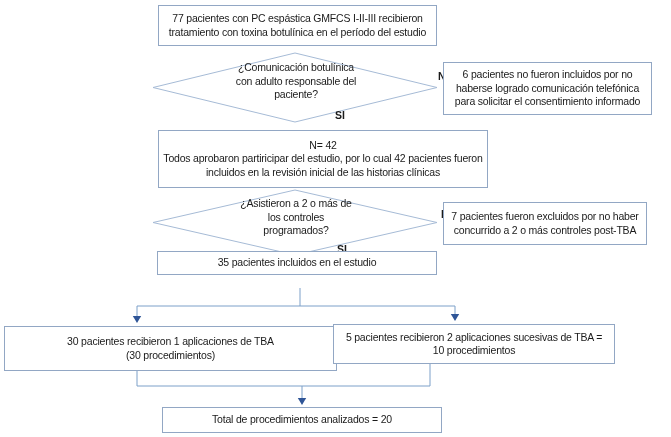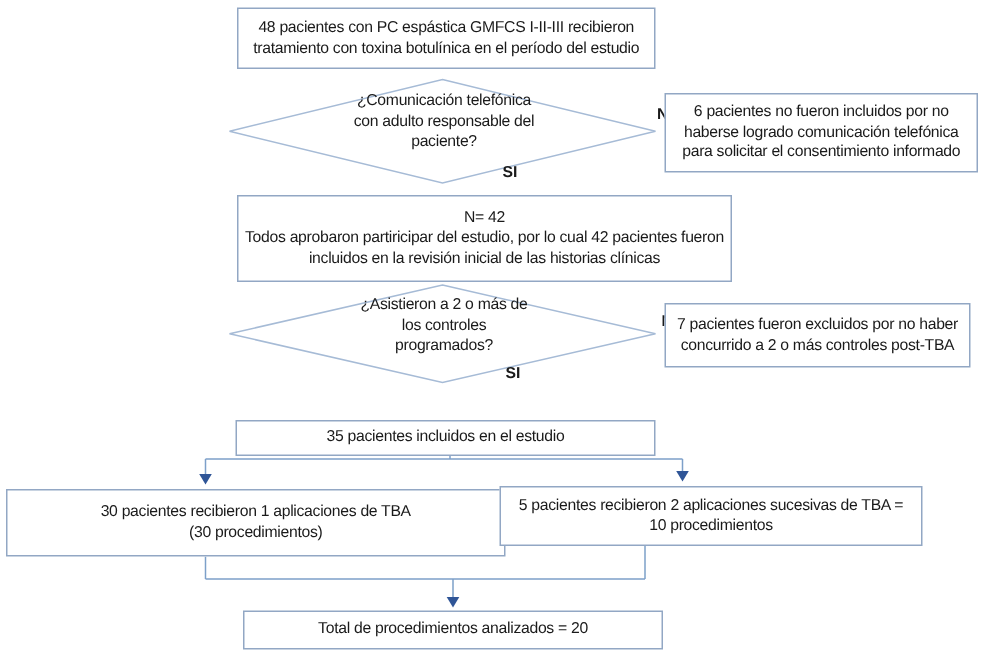--- a/index.html
+++ b/index.html
@@ -34,23 +34,23 @@
   <svg class="layer" width="671" height="437" viewBox="0 0 671 437">
     <polygon class="diamond" points="295,53 437,87.5 295,122 153,87.5"></polygon>
     <polygon class="diamond" points="295,190 437,222.5 295,255 153,222.5"></polygon>
     <path class="conn" d="M300 288 V306 M137 306 H455 M137 306 V317 M455 306 V315"></path>
     <path class="ah" d="M137 323 l-4.2 -7 h8.4 z"></path>
     <path class="ah" d="M455 321 l-4.2 -7 h8.4 z"></path>
     <path class="conn" d="M137 371 V386 M430 364 V386 M137 386 H430 M302 386 V398"></path>
     <path class="ah" d="M302 405 l-4.2 -7 h8.4 z"></path>
   </svg>
 
-  <div class="node" style="left:158px; top:5px; width:279px; height:41px;">48 pacientes con PC espástica GMFCS I-II-III recibieron tratamiento con toxina botulínica en el período del estudio</div>
+  <div class="node" style="left:158px; top:5px; width:279px; height:41px;">77 pacientes con PC espástica GMFCS I-II-III recibieron tratamiento con toxina botulínica en el período del estudio</div>
 
-  <div class="dlabel" style="left:190px; top:61px; width:212px;">¿Comunicación telefónica
+  <div class="dlabel" style="left:190px; top:61px; width:212px;">¿Comunicación botulínica
 con adulto responsable del
 paciente?</div>
 
   <div class="tag" style="left:416px; top:70px;">NO</div>
 
   <div class="node" style="left:443px; top:62px; width:209px; height:53px;">6 pacientes no fueron incluidos por no haberse logrado comunicación telefónica para solicitar el consentimiento informado</div>
 
   <div class="tag" style="left:313px; top:109px;">SI</div>
 
   <div class="node" style="left:158px; top:130px; width:330px; height:58px;">N= 42
@@ -59,21 +59,21 @@
   <div class="dlabel" style="left:210px; top:197px; width:172px;">¿Asistieron a 2 o más de
 los controles
 programados?</div>
 
   <div class="tag" style="left:419px; top:208px;">NO</div>
 
   <div class="node" style="left:443px; top:202px; width:204px; height:43px;">7 pacientes fueron excluidos por no haber concurrido a 2 o más controles post-TBA</div>
 
   <div class="tag" style="left:315px; top:243px;">SI</div>
 
-  <div class="node" style="left:157px; top:280px; width:280px; height:24px;">35 pacientes incluidos en el estudio</div>
+  <div class="node" style="left:157px; top:251px; width:280px; height:24px;">35 pacientes incluidos en el estudio</div>
 
   <div class="node" style="left:4px; top:326px; width:333px; height:45px;">30 pacientes recibieron 1 aplicaciones de TBA
 (30 procedimientos)</div>
 
   <div class="node" style="left:313px; top:324px; width:282px; height:40px;margin-left:20px;">5 pacientes recibieron 2 aplicaciones sucesivas de TBA =
 10 procedimientos</div>
 
   <div class="node" style="left:162px; top:407px; width:280px; height:26px;">Total de procedimientos analizados = 20</div>
 
 </div>

